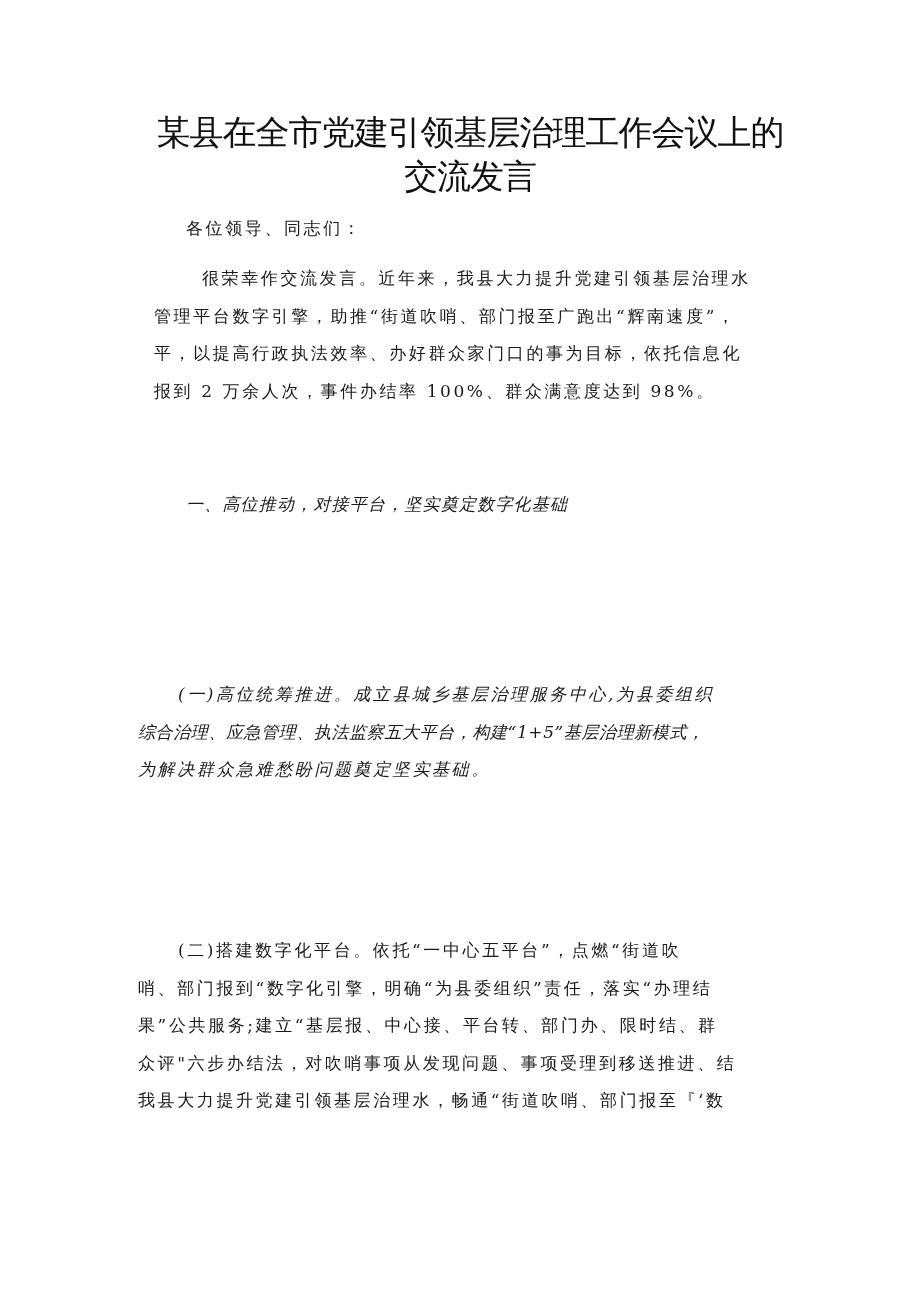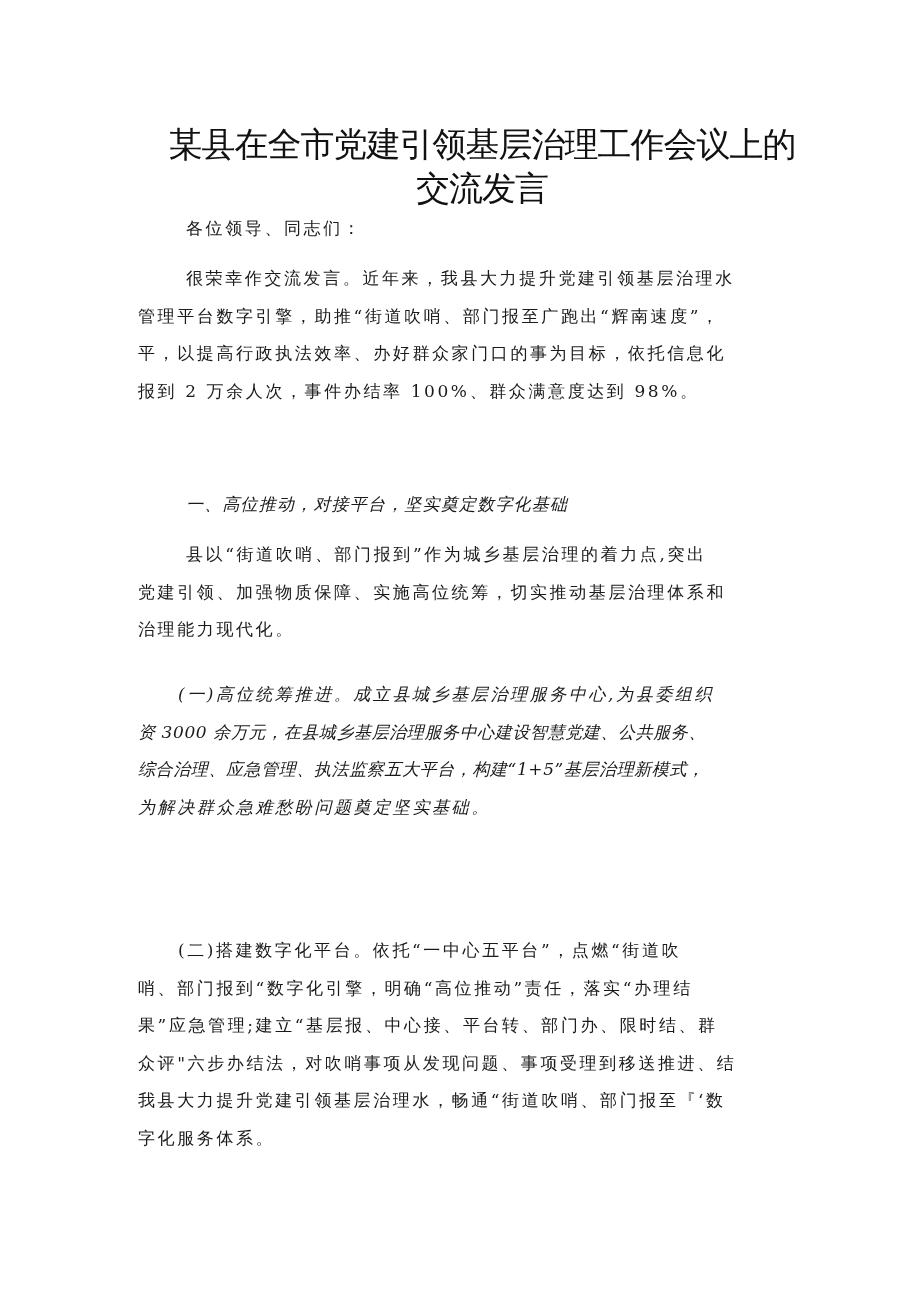--- a/index.html
+++ b/index.html
@@ -27,21 +27,21 @@
       position: absolute;
       left: 140px;
       width: 660px;
       top: 110px;
       text-align: center;
       font-family: "DejaVu Sans", "Liberation Sans", sans-serif;
       font-size: 34px;
       line-height: 44px;
       letter-spacing: -1px;
       color: #111;
-      margin: 12px;
+      margin: 0;
       font-weight: normal;
     }
     .title span { display: block; }
     .para {
       position: absolute;
       left: 138px;
       width: 668px;
       margin: 0;
       font-size: 17px;
       line-height: 37.5px;
@@ -61,46 +61,39 @@
 
   <h1 class="title">
     <span>某县在全市党建引领基层治理工作会议上的</span>
     <span>交流发言</span>
   </h1>
 
   <p class="para" style="top:210px;">
     <span class="line indent">各位领导、同志们：</span>
   </p>
 
-  <p class="para" style="top:260px;">
+  <p class="para" style="top:260px;margin-left:16px;">
     <span class="line indent">很荣幸作交流发言。近年来，我县大力提升党建引领基层治理水</span>
     <span class="line">管理平台数字引擎，助推“街道吹哨、部门报至广跑出“辉南速度”，</span>
     <span class="line">平，以提高行政执法效率、办好群众家门口的事为目标，依托信息化</span>
     <span class="line">报到 2 万余人次，事件办结率 100%、群众满意度达到 98%。</span>
   </p>
 
   <p class="para" style="top:486px; letter-spacing:1.2px;font-style:italic;">
     <span class="line indent">一、高位推动，对接平台，坚实奠定数字化基础</span>
   </p>
 
-  <p class="para" style="top:536px;">
-    <span class="line indent">县以“街道吹哨、部门报到”作为城乡基层治理的着力点,突出</span>
-    <span class="line">党建引领、加强物质保障、实施高位统筹，切实推动基层治理体系和</span>
-    <span class="line">治理能力现代化。</span>
-  </p>
 
   <p class="para" style="top:676px;font-style:italic;">
     <span class="line indent2">(一)高位统筹推进。成立县城乡基层治理服务中心,为县委组织</span>
-    <span class="line" style="letter-spacing:0.6px;">资 3000 余万元，在县城乡基层治理服务中心建设智慧党建、公共服务、</span>
     <span class="line" style="letter-spacing:0.6px;">综合治理、应急管理、执法监察五大平台，构建“1+5”基层治理新模式，</span>
     <span class="line">为解决群众急难愁盼问题奠定坚实基础。</span>
   </p>
 
   <p class="para" style="top:932px;">
     <span class="line indent2">(二)搭建数字化平台。依托“一中心五平台”，点燃“街道吹</span>
-    <span class="line">哨、部门报到“数字化引擎，明确“高位推动”责任，落实“办理结</span>
-    <span class="line">果”应急管理;建立“基层报、中心接、平台转、部门办、限时结、群</span>
+    <span class="line">哨、部门报到“数字化引擎，明确“为县委组织”责任，落实“办理结</span>
+    <span class="line">果”公共服务;建立“基层报、中心接、平台转、部门办、限时结、群</span>
     <span class="line">众评"六步办结法，对吹哨事项从发现问题、事项受理到移送推进、结</span>
     <span class="line">我县大力提升党建引领基层治理水，畅通“街道吹哨、部门报至『‘数</span>
-    <span class="line">字化服务体系。</span>
   </p>
 
 </div>
 
 </body></html>

